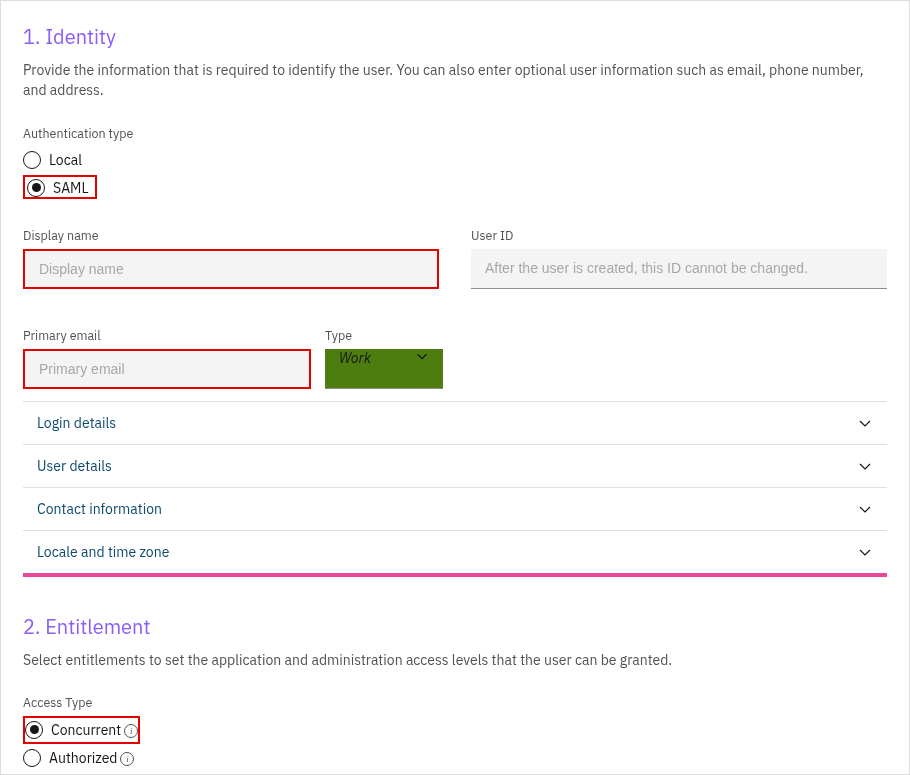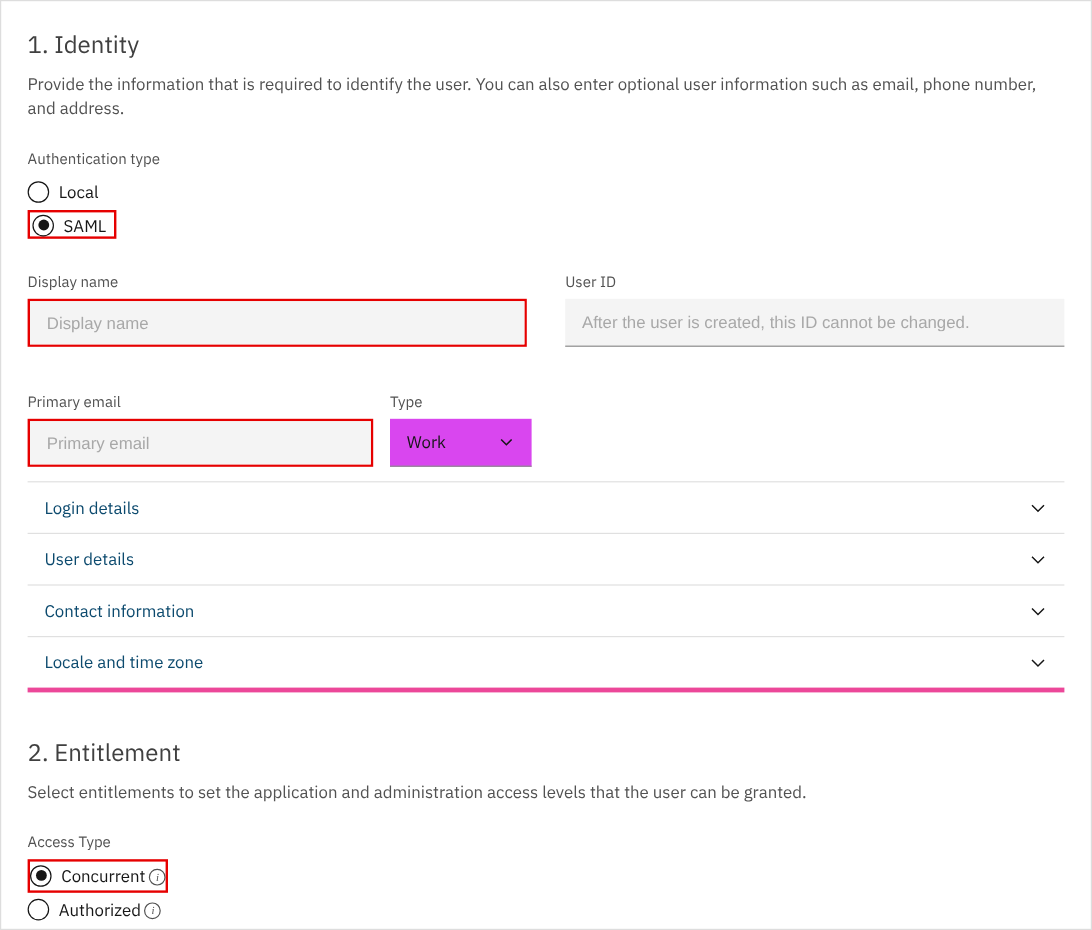--- a/index.html
+++ b/index.html
@@ -15,21 +15,21 @@
       height: 775px;
       border: 1px solid #ddd;
     }
     .container {
       padding: 22px 22px;
     }
     .section-title {
       font-size: 20px;
       font-weight: 400;
       margin-bottom: 10px;
-      color: #404040;
+      color: #8b5cf6;
     }
     .section-description {
       font-size: 14px;
       color: #525252;
       line-height: 1.45;
       margin-bottom: 24px;
     }
     .field-label {
       font-size: 12.5px;
       color: #525252;
@@ -112,26 +112,26 @@
       flex: 1;
     }
     .type-col {
       width: 118px;
       margin-left: 2px;
     }
     .select-wrap {
       position: relative;
       width: 100%;
       height: 40px;
-      background: #d946ef;
+      background: #4d7c0f;
       border-bottom: 1px solid #8d8d8d;
       display: flex;
-      align-items: center;
       padding: 0 14px;
       cursor: pointer;
+      font-style: italic;
     }
     .select-value {
       font-size: 14px;
       color: #161616;
       flex: 1;
     }
     .chevron-down {
       width: 14px;
       height: 14px;
     }

